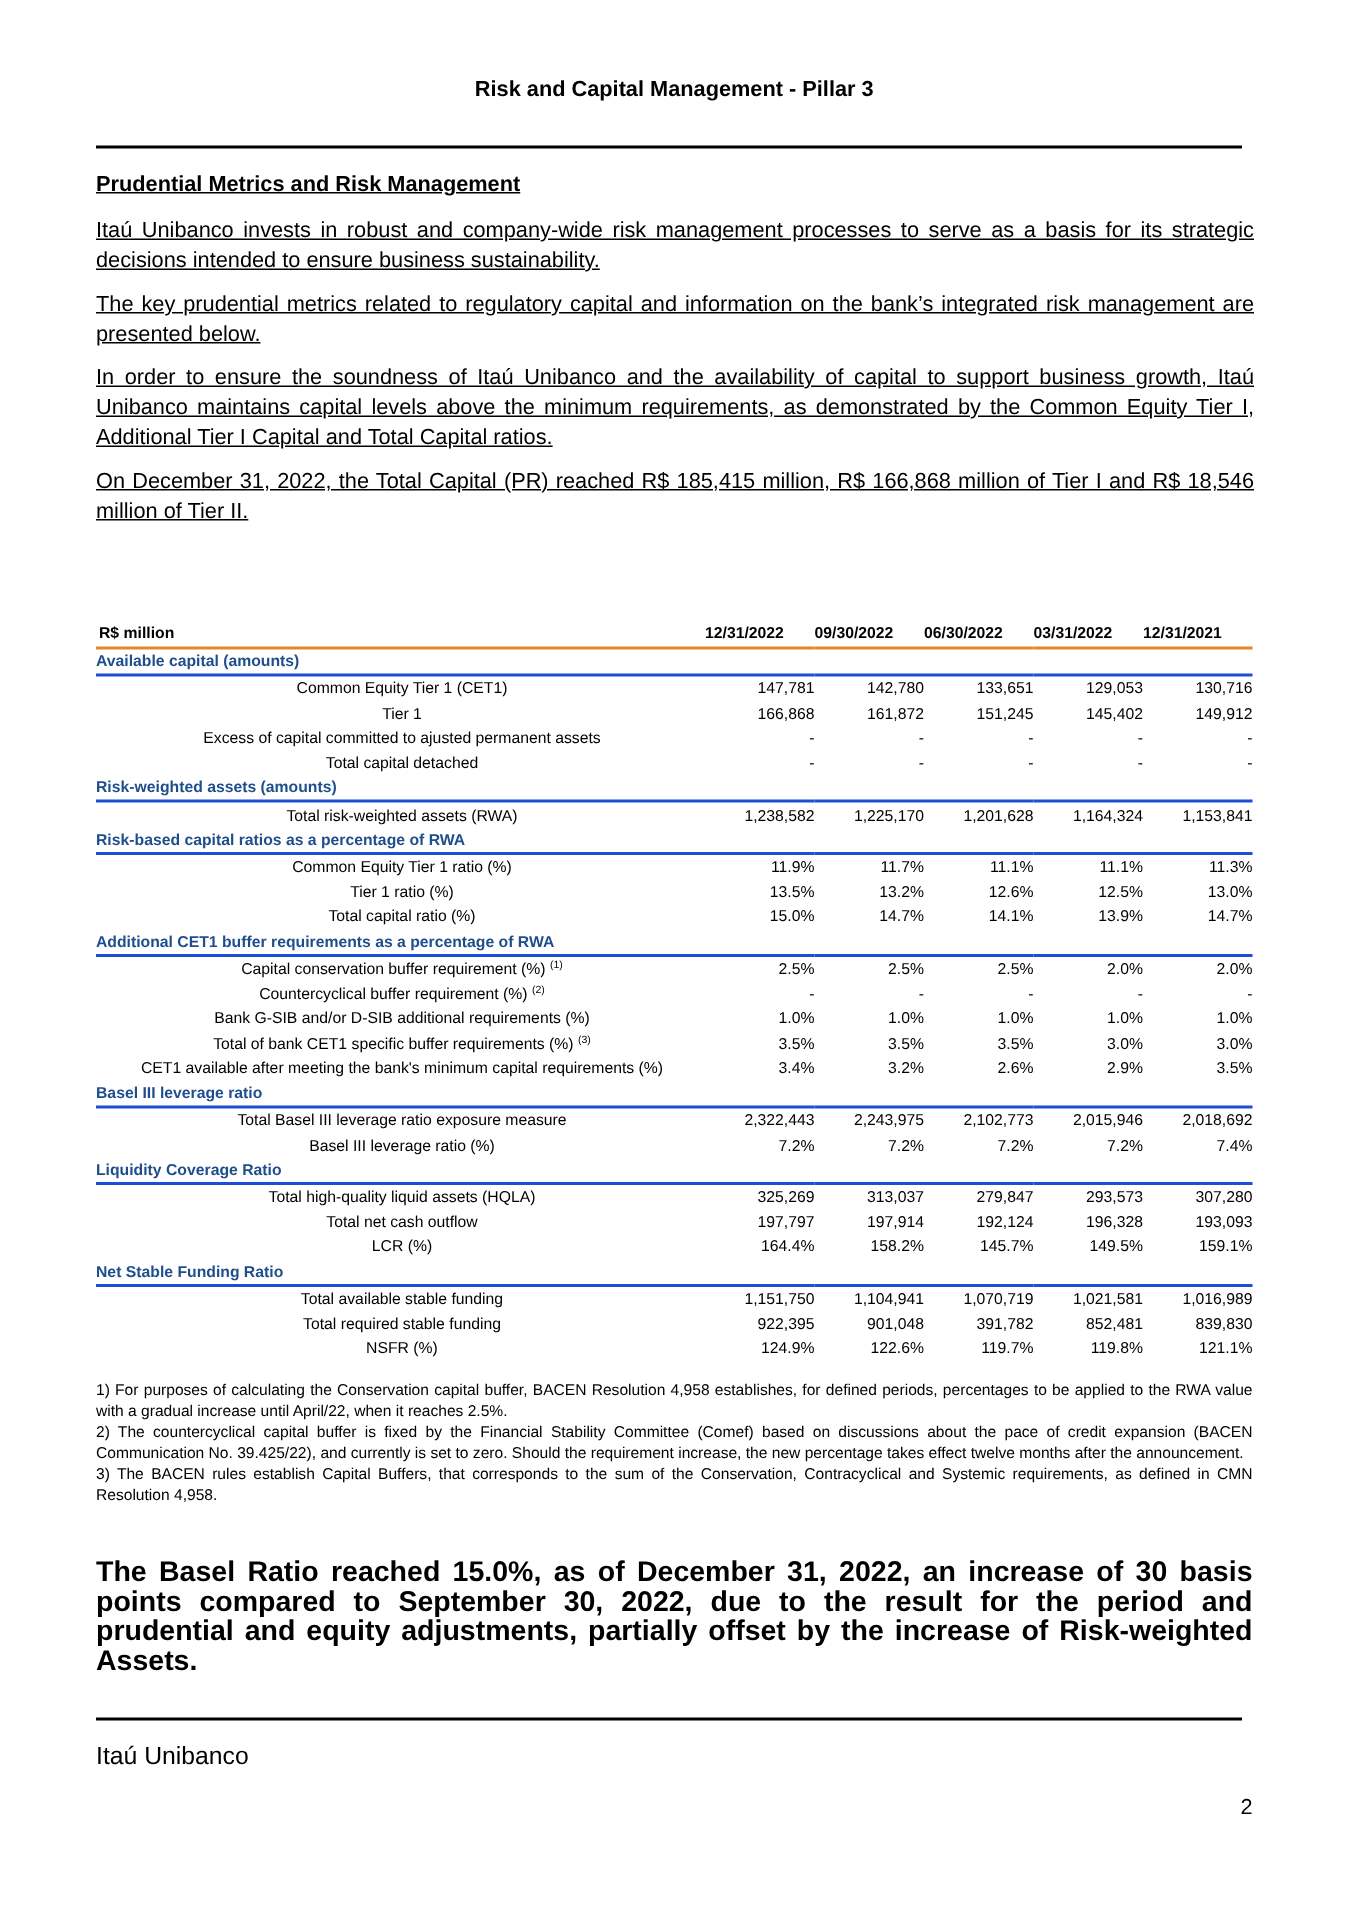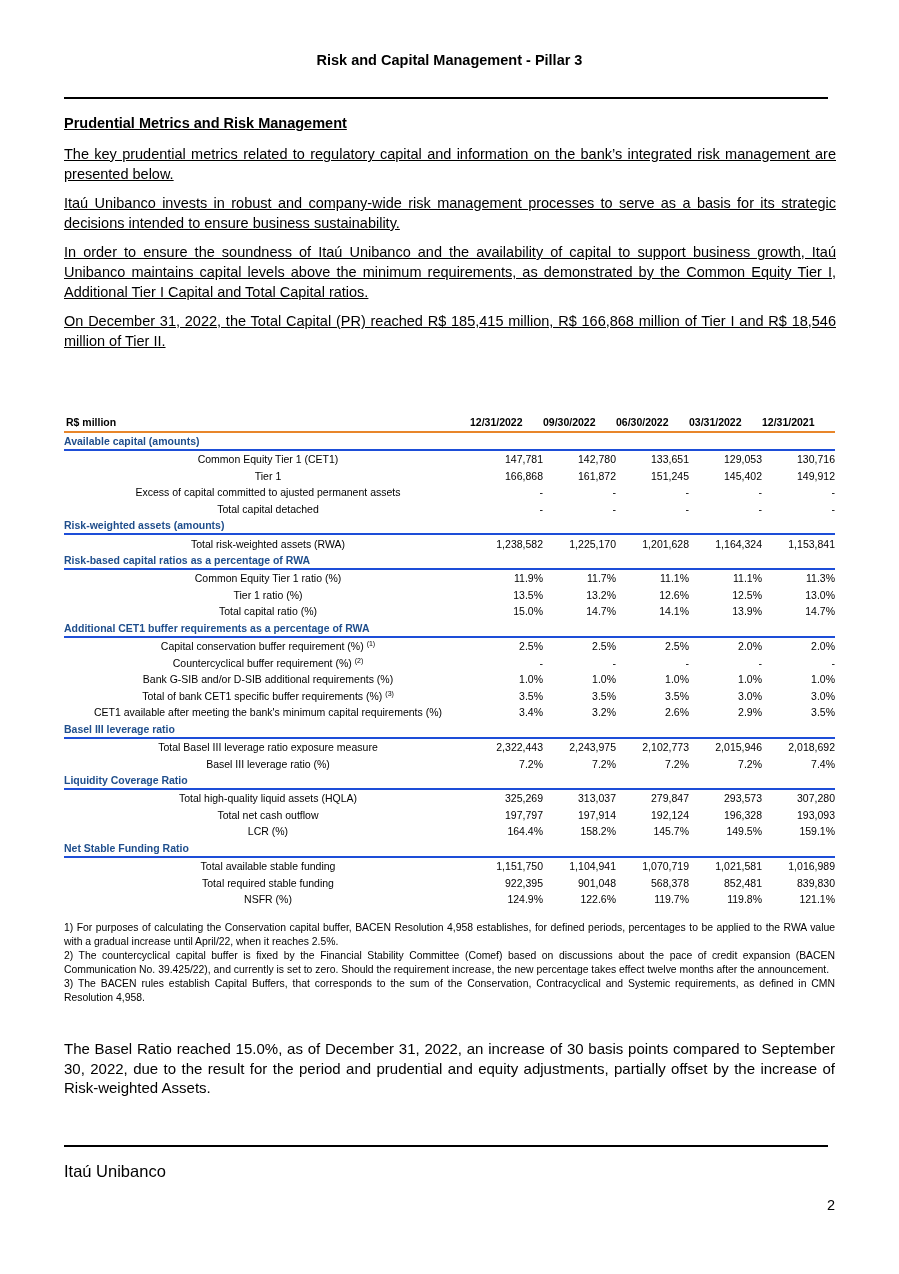--- a/index.html
+++ b/index.html
@@ -14,34 +14,34 @@
   table.km1 { position: absolute; left: 64px; top: 413px; width: 771px; border-collapse: collapse; font-size: 10.5px; }
   table.km1 td, table.km1 th { padding: 0 0 0 0; height: 16.6px; line-height: 16px; white-space: nowrap; }
   table.km1 th { font-weight: bold; text-align: left; border-bottom: 2px solid #e8862a; height: 18px; }
   table.km1 th.label { text-align: left; padding-left: 2px; }
   table.km1 td.label { text-align: center; padding-left: 2px; }
   table.km1 td.num { text-align: right; width: 73px; }
   table.km1 tr.section td { color: #1f4e8c; font-weight: bold; border-bottom: 2px solid #1d4ed8; height: 15px; }
   sup { font-size: 7px; vertical-align: 4px; line-height: 0; }
   .notes { position: absolute; left: 64px; top: 921px; width: 771px; font-size: 10.4px; line-height: 14px; text-align: justify; }
   .notes div { margin: 0; }
-  .closing { position: absolute; left: 64px; top: 1039px; width: 771px; font-size: 15px; line-height: 19.5px; text-align: justify; margin: 0; }
+  .closing { position: absolute; left: 64px; top: 1039px; width: 771px; font-size: 19px; line-height: 19.5px; text-align: justify; margin: 0; font-weight: bold; }
   .footer-company { position: absolute; left: 64px; top: 1162px; font-size: 16.5px; }
   .page-number { position: absolute; right: 64px; top: 1197px; font-size: 14.5px; }
 </style>
 </head>
 <body>
 
 <div class="page-header">Risk and Capital Management - Pillar 3</div>
 <div class="rule top"></div>
 
 <div class="content">
   <h2>Prudential Metrics and Risk Management</h2>
+  <p class="body">Itaú Unibanco invests in robust and company-wide risk management processes to serve as a basis for its strategic decisions intended to ensure business sustainability.</p>
   <p class="body">The key prudential metrics related to regulatory capital and information on the bank’s integrated risk management are presented below.</p>
-  <p class="body">Itaú Unibanco invests in robust and company-wide risk management processes to serve as a basis for its strategic decisions intended to ensure business sustainability.</p>
   <p class="body">In order to ensure the soundness of Itaú Unibanco and the availability of capital to support business growth, Itaú Unibanco maintains capital levels above the minimum requirements, as demonstrated by the Common Equity Tier I, Additional Tier I Capital and Total Capital ratios.</p>
   <p class="body">On December 31, 2022, the Total Capital (PR) reached R$ 185,415 million, R$ 166,868 million of Tier I and R$ 18,546 million of Tier II.</p>
 </div>
 
 <table class="km1">
   <thead>
     <tr>
       <th class="label">R$  million</th>
       <th>12/31/2022</th>
       <th>09/30/2022</th>
@@ -221,21 +221,21 @@
         <td class="num">1,151,750</td>
         <td class="num">1,104,941</td>
         <td class="num">1,070,719</td>
         <td class="num">1,021,581</td>
         <td class="num">1,016,989</td>
       </tr>
       <tr>
         <td class="label"><span>Total required stable funding</span></td>
         <td class="num">922,395</td>
         <td class="num">901,048</td>
-        <td class="num">568,378</td>
+        <td class="num">391,782</td>
         <td class="num">852,481</td>
         <td class="num">839,830</td>
       </tr>
       <tr>
         <td class="label"><span>NSFR (%)</span></td>
         <td class="num">124.9%</td>
         <td class="num">122.6%</td>
         <td class="num">119.7%</td>
         <td class="num">119.8%</td>
         <td class="num">121.1%</td>

